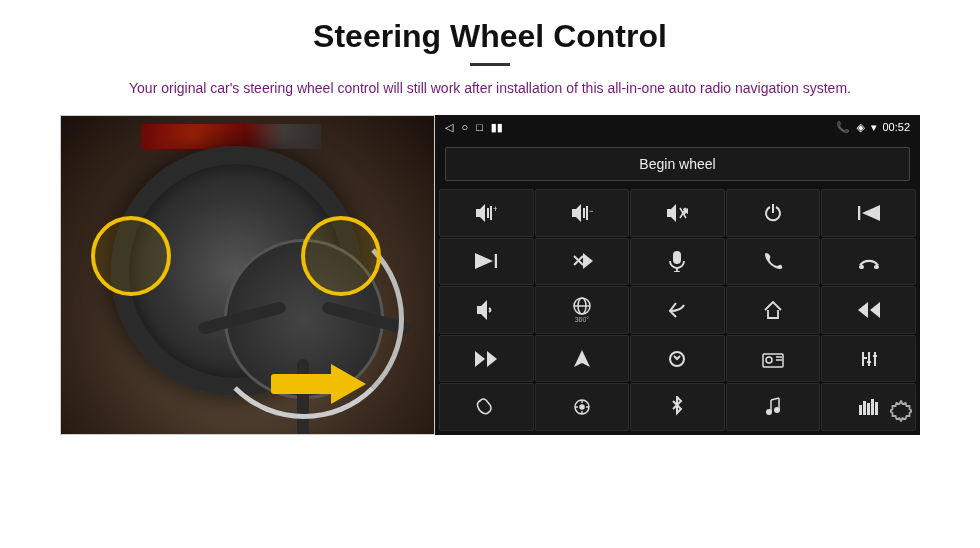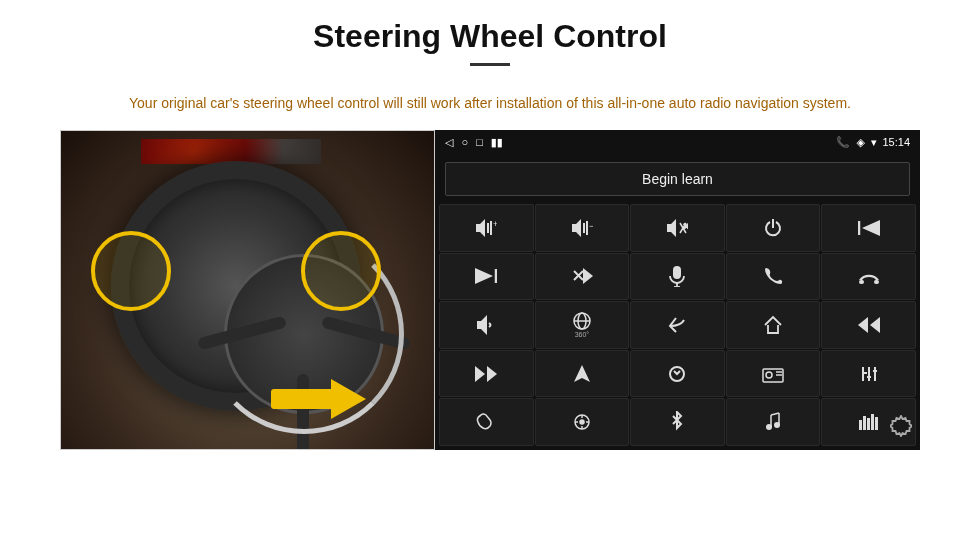--- a/index.html
+++ b/index.html
@@ -30,26 +30,25 @@
 
     .title-divider {
       width: 40px;
       height: 3px;
       background: #333;
       margin: 0 auto 12px auto;
     }
 
     .subtitle {
       font-size: 14px;
-      color: #a16207;
+      color: #701a75;
       text-align: right;
       line-height: 1.5;
       max-width: 820px;
       margin-bottom: 16px;
-      margin-top: 15px;
     }
 
     .content-area {
       display: flex;
       width: 100%;
       height: 320px;
       gap: 0;
     }
 
     
@@ -349,26 +348,26 @@
         <div class="status-left">
           <span class="status-icon">◁</span>
           <span class="status-icon">○</span>
           <span class="status-icon">□</span>
           <span class="status-icon">▮▮</span>
         </div>
         <div class="status-right">
           <span>📞</span>
           <span>◈</span>
           <span>▾</span>
-          <span>15:14</span>
+          <span>00:52</span>
         </div>
       </div>
 
       <div class="begin-learn-area">
-        <div class="begin-learn-btn">Begin learn</div>
+        <div class="begin-learn-btn">Begin wheel</div>
       </div>
 
       <div class="controls-grid">
 
         <div class="ctrl-btn">
           <svg width="22" height="18" viewBox="0 0 22 18" fill="#ddd">
             <polygon points="1,5 1,13 5,13 10,18 10,0 5,5"></polygon>
             <line x1="13" y1="4" x2="13" y2="14" stroke="#ddd" stroke-width="2"></line>
             <line x1="16" y1="2" x2="16" y2="16" stroke="#ddd" stroke-width="2"></line>
             <text x="18" y="8" font-size="9" fill="#ddd">+</text>

